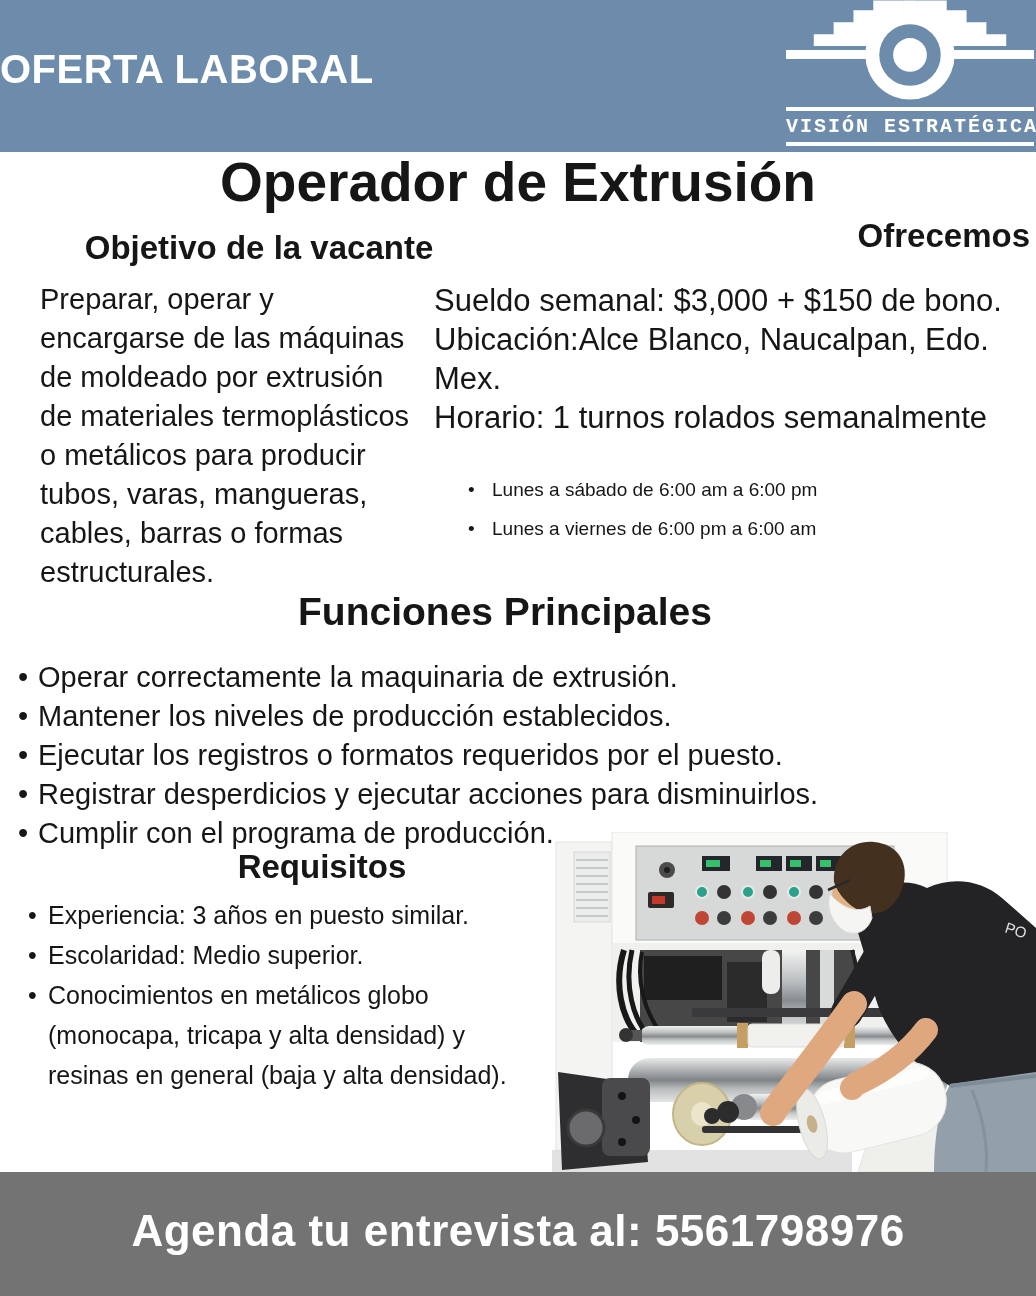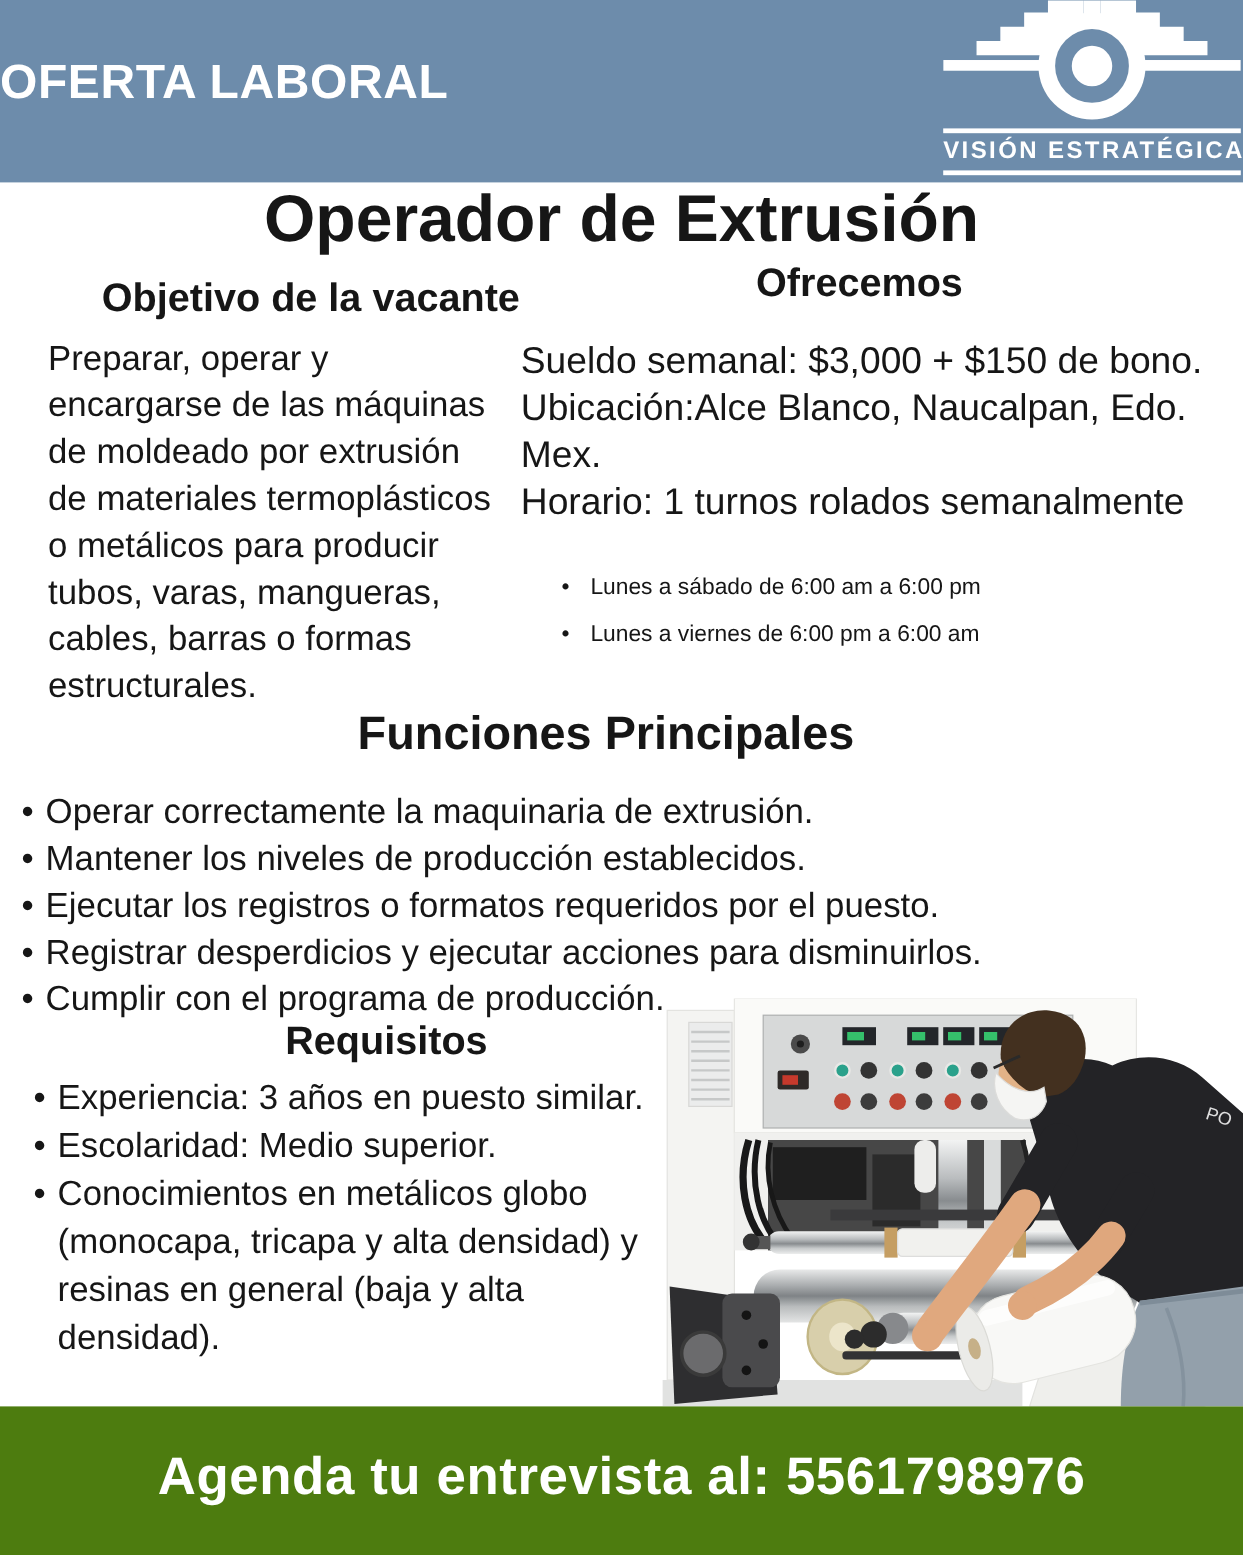--- a/index.html
+++ b/index.html
@@ -14,28 +14,28 @@
   .banner-title {
     position:absolute; top:47px; left:0; width:1036px; text-align:left;
     color:#ffffff; font-size:40px; font-weight:700; letter-spacing:0.5px;
   }
   .logo { position:absolute; top:0; right:2px; width:248px; }
   .logo svg { display:block; width:248px; height:104px; }
   .logo-rule { height:4px; background:#ffffff; margin-top:3px; }
   .logo-rule.bottom { margin-top:4px; }
   .logo-text {
     margin-top:4px; text-align:center; white-space:nowrap;
-    font-family:Liberation Sans, sans-serif; font-weight:700;
+    font-family:Liberation Mono, monospace; font-weight:700;
     font-size:20px; color:#ffffff; letter-spacing:2px;
   }
 
   
   .job-title   { position:absolute; top:150px; left:0; width:1036px; margin:0; text-align:center; font-size:55px; font-weight:700; }
   .objective-heading { position:absolute; top:214px; left:44px;  width:400px; margin:15px; text-align:center; font-size:33px; font-weight:700; }
-  .offer-heading     { position:absolute; top:217px; left:630px; width:400px; margin:0; text-align:left; font-size:33px; font-weight:700; }
+  .offer-heading     { position:absolute; top:217px; left:630px; width:400px; margin:0; text-align:right; font-size:33px; font-weight:700; }
   .functions-heading { position:absolute; top:590px; left:0;     width:1010px; margin:0; text-align:center; font-size:39px; font-weight:700; }
   .requirements-heading { position:absolute; top:848px; left:72px; width:500px; margin:0; text-align:center; font-size:33px; font-weight:700; }
 
   
   .objective-body {
     position:absolute; top:268px; left:28px; width:378px; margin:12px;
     font-size:29px; line-height:39px;
   }
   .offer-lines {
     position:absolute; top:281px; left:434px; width:585px;
@@ -46,32 +46,32 @@
   ul.flyer-list li::before { content:"\2022"; position:absolute; top:0; }
 
   .schedule-list { position:absolute; top:470px; left:460px; width:566px; font-size:19px; line-height:39px; }
   .schedule-list li { padding-left:32px; white-space:nowrap; }
   .schedule-list li::before { left:8px; }
 
   .functions-list { position:absolute; top:658px; left:16px; width:1004px; font-size:29px; line-height:39px; }
   .functions-list li { padding-left:22px; white-space:nowrap; }
   .functions-list li::before { left:2px; }
 
-  .requirements-list { position:absolute; top:895px; left:28px; width:520px; font-size:29px; line-height:40px; }
+  .requirements-list { position:absolute; top:895px; left:28px; width:520px; font-size:25px; line-height:40px; }
   .requirements-list li { padding-left:20px; }
   .requirements-list li::before { left:0; }
 
   
   .photo { position:absolute; top:832px; left:552px; width:484px; height:340px; margin:0; }
   .photo svg { display:block; width:484px; height:340px; }
 
   
   .footer-banner {
     position:absolute; top:1172px; left:0; width:1036px; height:124px;
-    background:#4d7c0f; display:flex; align-items:center; justify-content:center;
+    background:#737373; display:flex; align-items:center; justify-content:center;
   }
   .footer-text { color:#ffffff; font-size:44px; font-weight:700; padding-bottom:6px; letter-spacing:0.5px; }
 </style>
 </head>
 <body>
 
 <div class="page">
 
   <header class="top-banner">
     <div class="banner-title">OFERTA LABORAL</div>

